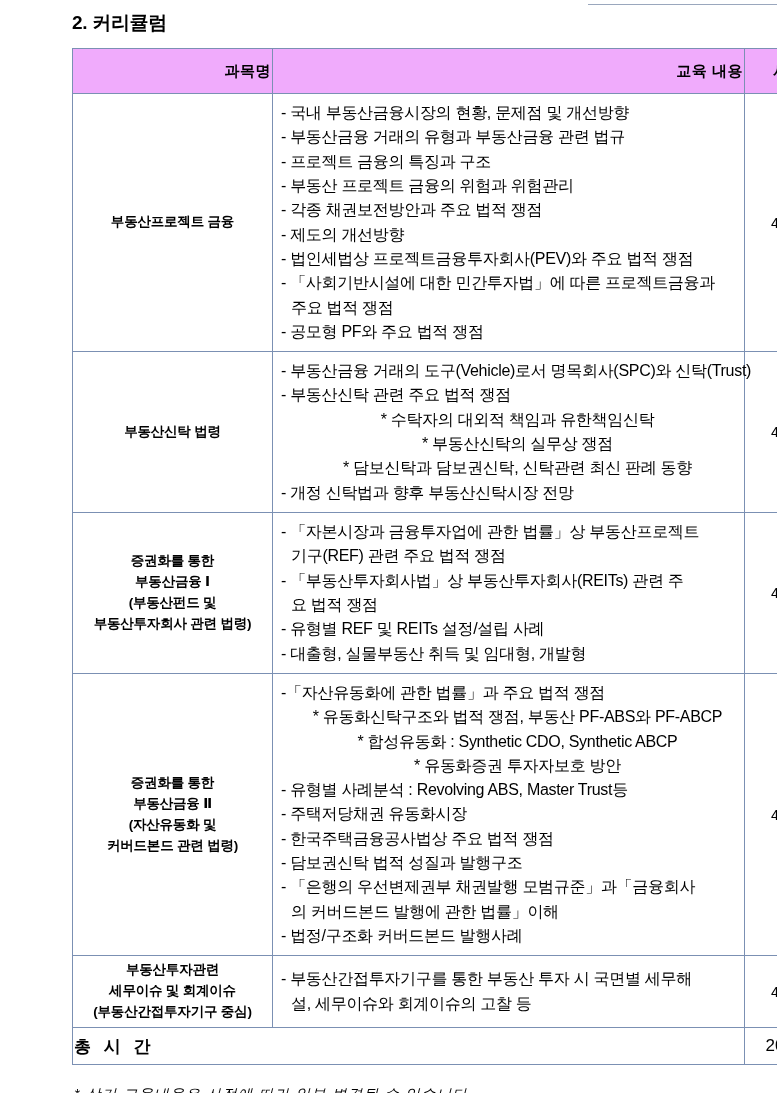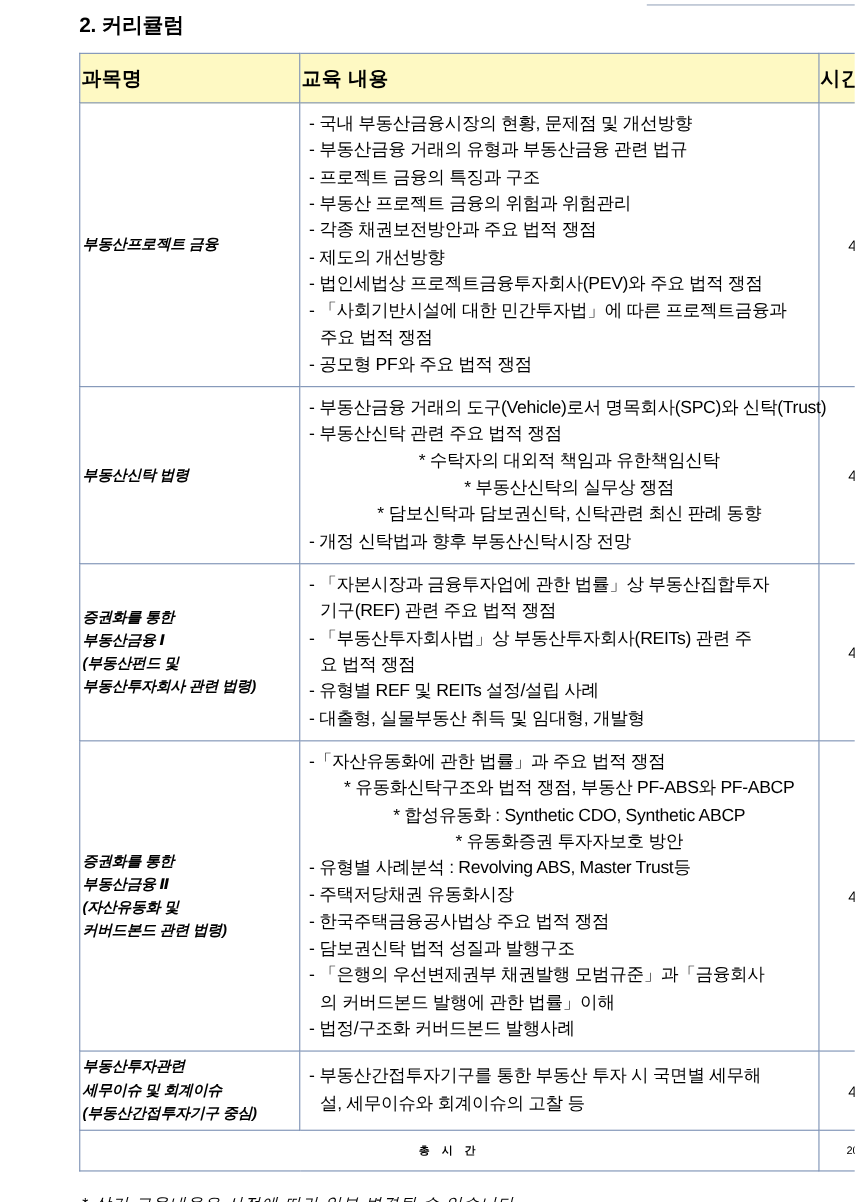--- a/index.html
+++ b/index.html
@@ -43,40 +43,40 @@
     width: 733px;
     table-layout: fixed;
     margin-left: 2px;
   }
   table.curriculum th,
   table.curriculum td {
     border: 1px solid #7b90b3;
     vertical-align: middle;
   }
   thead th {
-    background: #fef9c3;
-    font-size: 18px;
+    background: #f0abfc;
+    font-size: 15px;
     font-weight: bold;
     height: 42px;
-    text-align: left;
+    text-align: right;
     letter-spacing: 0.5px;
     font-family: "Liberation Sans", "DejaVu Sans", sans-serif;
   }
   col.c-subject { width: 200px; }
   col.c-content { width: 472px; }
   col.c-hours  { width: 61px; }
 
   td.subject {
+    text-align: center;
     font-size: 13.5px;
     font-weight: bold;
     line-height: 1.55;
     padding: 4px 2px;
     letter-spacing: -0.2px;
     font-family: "Liberation Sans", "DejaVu Sans", sans-serif;
-    font-style: italic;
   }
   td.subject .line { display: block; white-space: nowrap; }
   td.content {
     font-size: 16px;
     line-height: 1.52;
     padding: 7px 6px 7px 8px;
     letter-spacing: -0.3px;
     font-family: "Liberation Sans", "DejaVu Sans", sans-serif;
   }
   td.content .li {
@@ -90,22 +90,21 @@
   td.content .cont {
     padding-left: 10px;
   }
   td.hours {
     text-align: center;
     font-size: 14px;
     font-family: "Liberation Sans", "DejaVu Sans", sans-serif;
   }
   tr.total td {
     height: 34px;
-    text-align: center;
-    font-size: 10px;
+    font-size: 17px;
     font-weight: bold;
     letter-spacing: 4px;
     font-family: "Liberation Sans", "DejaVu Sans", sans-serif;
   }
   tr.total td.hours {
     letter-spacing: 0;
     font-weight: normal;
   }
   .footnote {
     margin: 20px 0 0 4px;
@@ -173,21 +172,21 @@
       </tr>
 
       <tr>
         <td class="subject">
           <span class="line">증권화를 통한</span>
           <span class="line">부동산금융 Ⅰ</span>
           <span class="line">(부동산펀드 및</span>
           <span class="line">부동산투자회사 관련 법령)</span>
         </td>
         <td class="content">
-          <span class="li">- 「자본시장과 금융투자업에 관한 법률」상 부동산집합투자</span>
+          <span class="li">- 「자본시장과 금융투자업에 관한 법률」상 부동산프로젝트</span>
           <span class="li cont">기구(REF) 관련 주요 법적 쟁점</span>
           <span class="li">- 「부동산투자회사법」상 부동산투자회사(REITs) 관련 주</span>
           <span class="li cont">요 법적 쟁점</span>
           <span class="li">- 유형별 REF 및 REITs 설정/설립 사례</span>
           <span class="li">- 대출형, 실물부동산 취득 및 임대형, 개발형</span>
         </td>
         <td class="hours">4</td>
       </tr>
 
       <tr>

